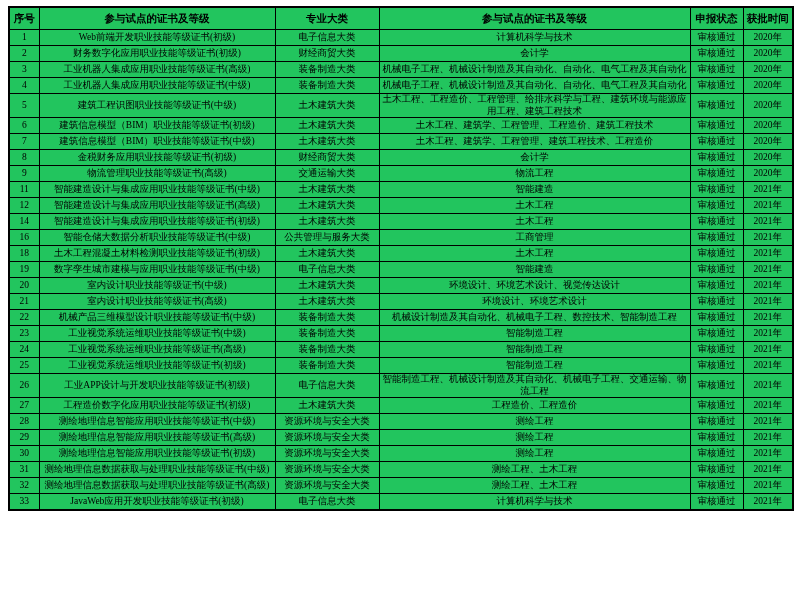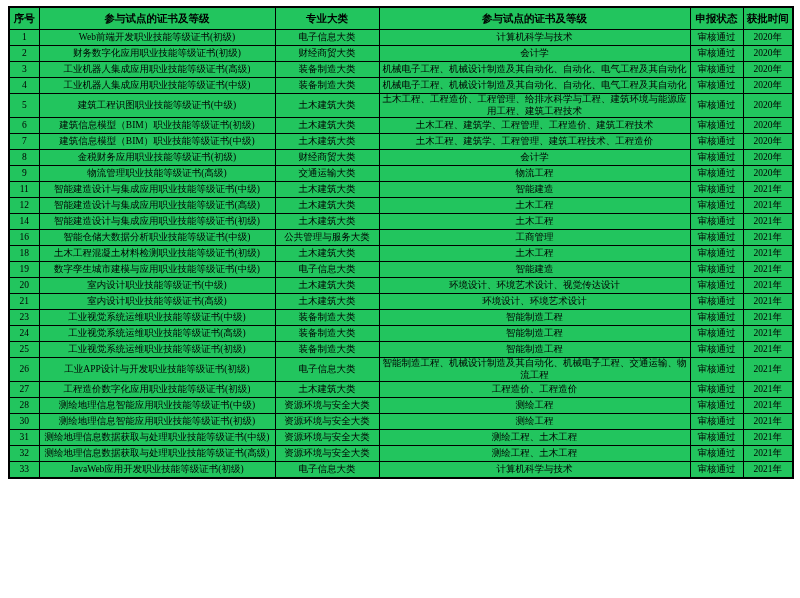--- a/index.html
+++ b/index.html
@@ -208,20 +208,28 @@
   </tr>
         <tr>
     <td>21</td>
     <td>室内设计职业技能等级证书(高级)</td>
     <td>土木建筑大类</td>
     <td>环境设计、环境艺术设计</td>
     <td>审核通过</td>
     <td>2021年</td>
   </tr>
         <tr>
+    <td>22</td>
+    <td>机械产品三维模型设计职业技能等级证书(中级)</td>
+    <td>装备制造大类</td>
+    <td>机械设计制造及其自动化、机械电子工程、数控技术、智能制造工程</td>
+    <td>审核通过</td>
+    <td>2021年</td>
+  </tr>
+        <tr>
     <td>23</td>
     <td>工业视觉系统运维职业技能等级证书(中级)</td>
     <td>装备制造大类</td>
     <td>智能制造工程</td>
     <td>审核通过</td>
     <td>2021年</td>
   </tr>
         <tr>
     <td>24</td>
     <td>工业视觉系统运维职业技能等级证书(高级)</td>
@@ -250,20 +258,28 @@
     <td>27</td>
     <td>工程造价数字化应用职业技能等级证书(初级)</td>
     <td>土木建筑大类</td>
     <td>工程造价、工程造价</td>
     <td>审核通过</td>
     <td>2021年</td>
   </tr>
         <tr>
     <td>28</td>
     <td>测绘地理信息智能应用职业技能等级证书(中级)</td>
+    <td>资源环境与安全大类</td>
+    <td>测绘工程</td>
+    <td>审核通过</td>
+    <td>2021年</td>
+  </tr>
+        <tr>
+    <td>29</td>
+    <td>测绘地理信息智能应用职业技能等级证书(高级)</td>
     <td>资源环境与安全大类</td>
     <td>测绘工程</td>
     <td>审核通过</td>
     <td>2021年</td>
   </tr>
         <tr>
     <td>30</td>
     <td>测绘地理信息智能应用职业技能等级证书(初级)</td>
     <td>资源环境与安全大类</td>
     <td>测绘工程</td>

